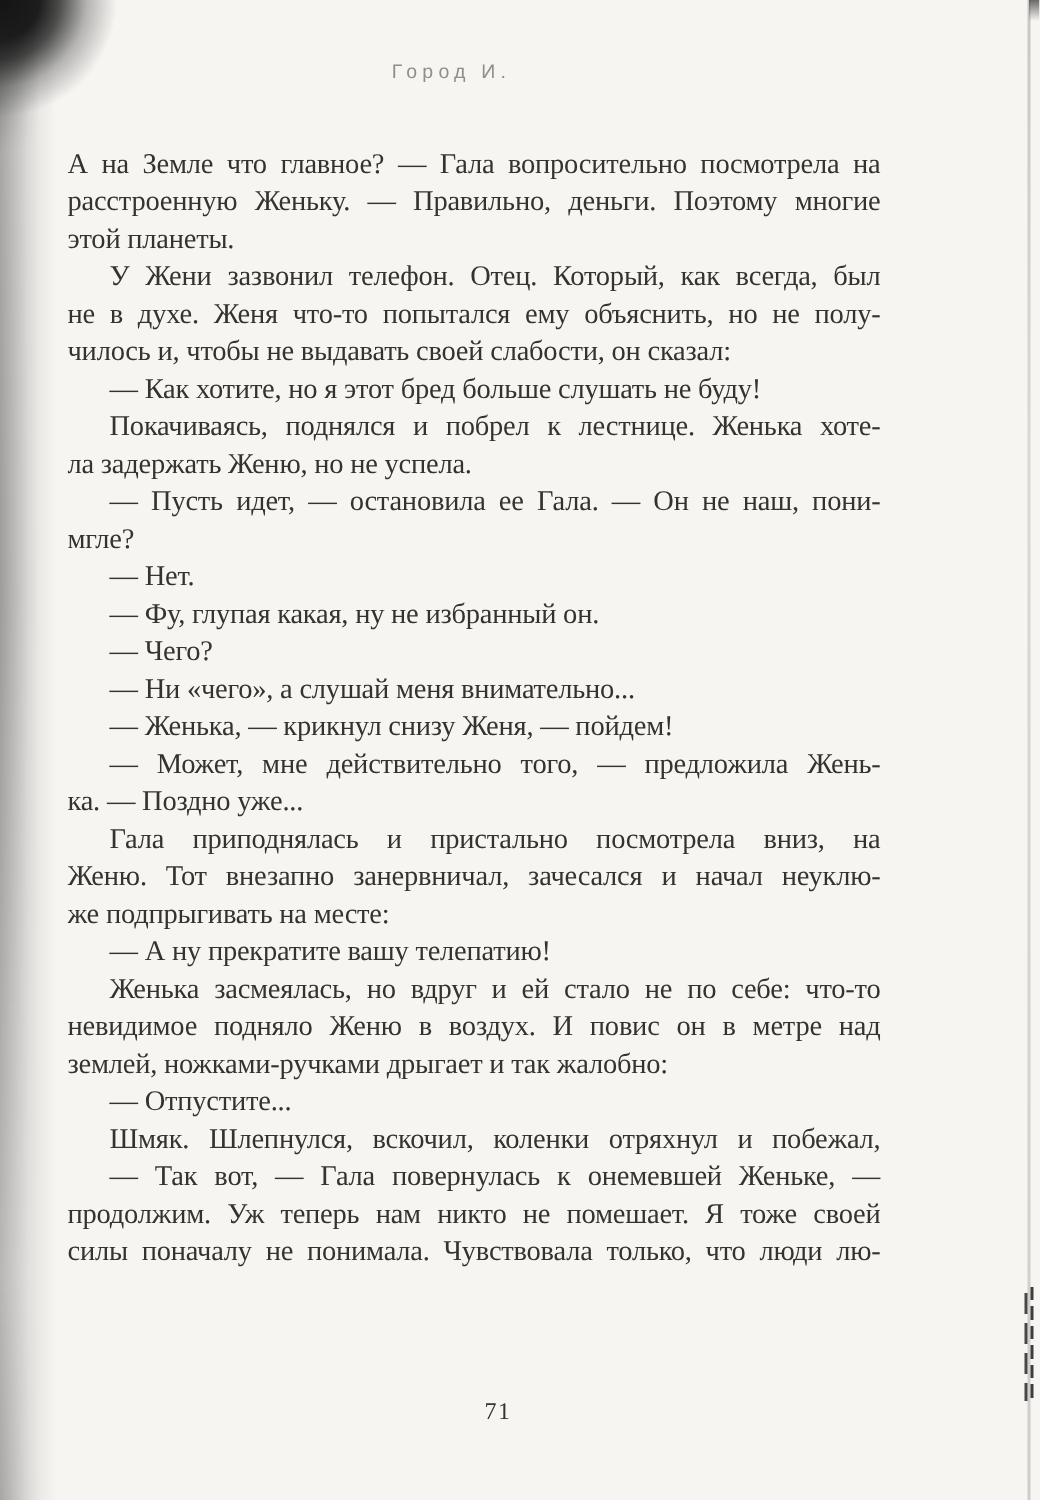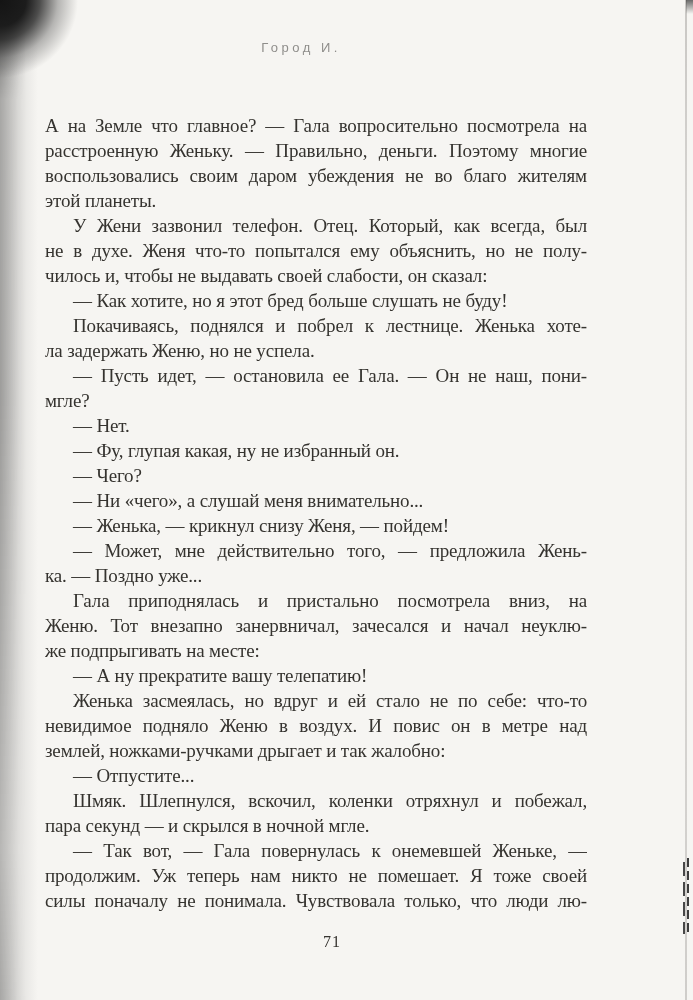--- a/index.html
+++ b/index.html
@@ -63,21 +63,20 @@
     text-align: center;
     font-family: "Liberation Sans", "DejaVu Sans", sans-serif;
     font-size: 13px; letter-spacing: 3.5px;
     color: var(--header-gray, #8f8e8b);
   }
   .text-block {
     position: absolute; left: 45px; top: 97px; width: 542px;
     font-size: 19px; line-height: 25px;
     letter-spacing: -0.15px;
     color: var(--ink, #35332f);
-    margin-top: 16px;
   }
   .line { height: 25px; overflow: hidden; text-align: left; }
   .line.j { text-align: justify; text-align-last: justify; }
   .line.indent { padding-left: 28px; font-family: Liberation Serif, serif; }
   .line.indent.j { text-indent: 0; }
   .page-number {
     position: absolute; left: 61px; top: 933px; width: 542px;
     text-align: center;
     font-size: 16px; letter-spacing: 1px;
     color: var(--ink, #35332f);
@@ -86,21 +85,20 @@
 </head>
 <body>
 
 <div>
 
   <div class="running-header">Город И.</div>
 
   <div class="text-block" id="text-block">
       <div class="line j">А на Земле что главное? — Гала вопросительно посмотрела на</div>
       <div class="line j">расстроенную Женьку. — Правильно, деньги. Поэтому многие</div>
-      <div class="line j">воспользовались своим даром убеждения не во благо жителям</div>
       <div class="line">этой планеты.</div>
       <div class="line indent j">У Жени зазвонил телефон. Отец. Который, как всегда, был</div>
       <div class="line j">не в духе. Женя что-то попытался ему объяснить, но не полу-</div>
       <div class="line">чилось и, чтобы не выдавать своей слабости, он сказал:</div>
       <div class="line indent">— Как хотите, но я этот бред больше слушать не буду!</div>
       <div class="line indent j">Покачиваясь, поднялся и побрел к лестнице. Женька хоте-</div>
       <div class="line">ла задержать Женю, но не успела.</div>
       <div class="line indent j">— Пусть идет, — остановила ее Гала. — Он не наш, пони-</div>
       <div class="line">мгле?</div>
       <div class="line indent">— Нет.</div>
@@ -112,21 +110,20 @@
       <div class="line">ка. — Поздно уже...</div>
       <div class="line indent j">Гала приподнялась и пристально посмотрела вниз, на</div>
       <div class="line j">Женю. Тот внезапно занервничал, зачесался и начал неуклю-</div>
       <div class="line">же подпрыгивать на месте:</div>
       <div class="line indent">— А ну прекратите вашу телепатию!</div>
       <div class="line indent j">Женька засмеялась, но вдруг и ей стало не по себе: что-то</div>
       <div class="line j">невидимое подняло Женю в воздух. И повис он в метре над</div>
       <div class="line">землей, ножками-ручками дрыгает и так жалобно:</div>
       <div class="line indent">— Отпустите...</div>
       <div class="line indent j">Шмяк. Шлепнулся, вскочил, коленки отряхнул и побежал,</div>
-      <div class="line">пара секунд — и скрылся в ночной мгле.</div>
       <div class="line indent j">— Так вот, — Гала повернулась к онемевшей Женьке, —</div>
       <div class="line j">продолжим. Уж теперь нам никто не помешает. Я тоже своей</div>
       <div class="line j">силы поначалу не понимала. Чувствовала только, что люди лю-</div>
     </div>
 
   <div class="page-number">71</div>
 
   <div class="edge-left"></div>
   <div class="edge-left-vign"></div>
   <div class="corner-wedge"></div>

